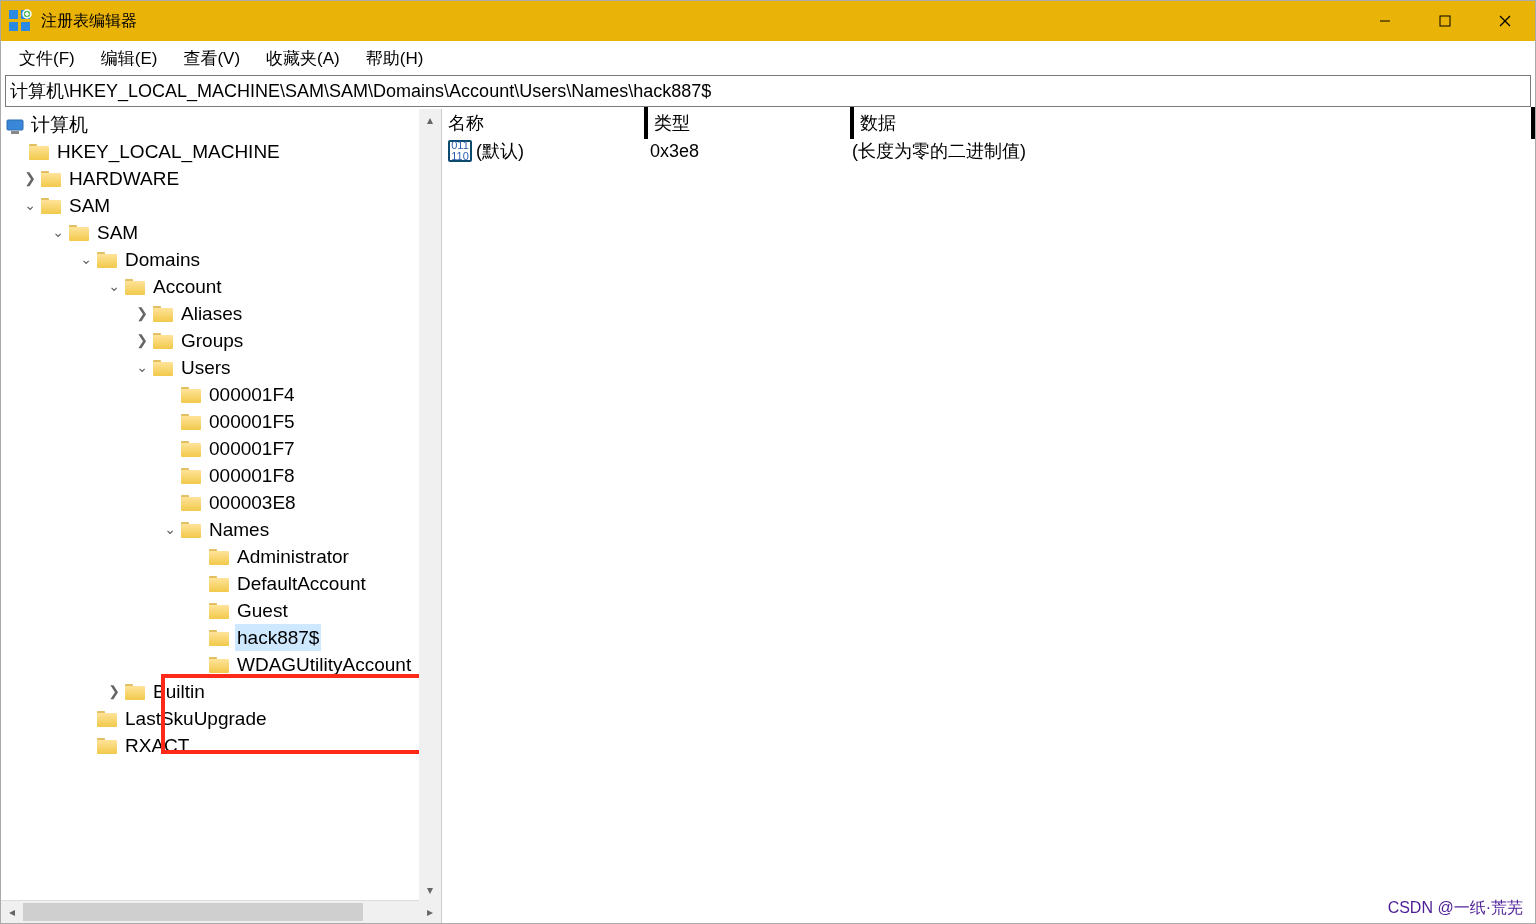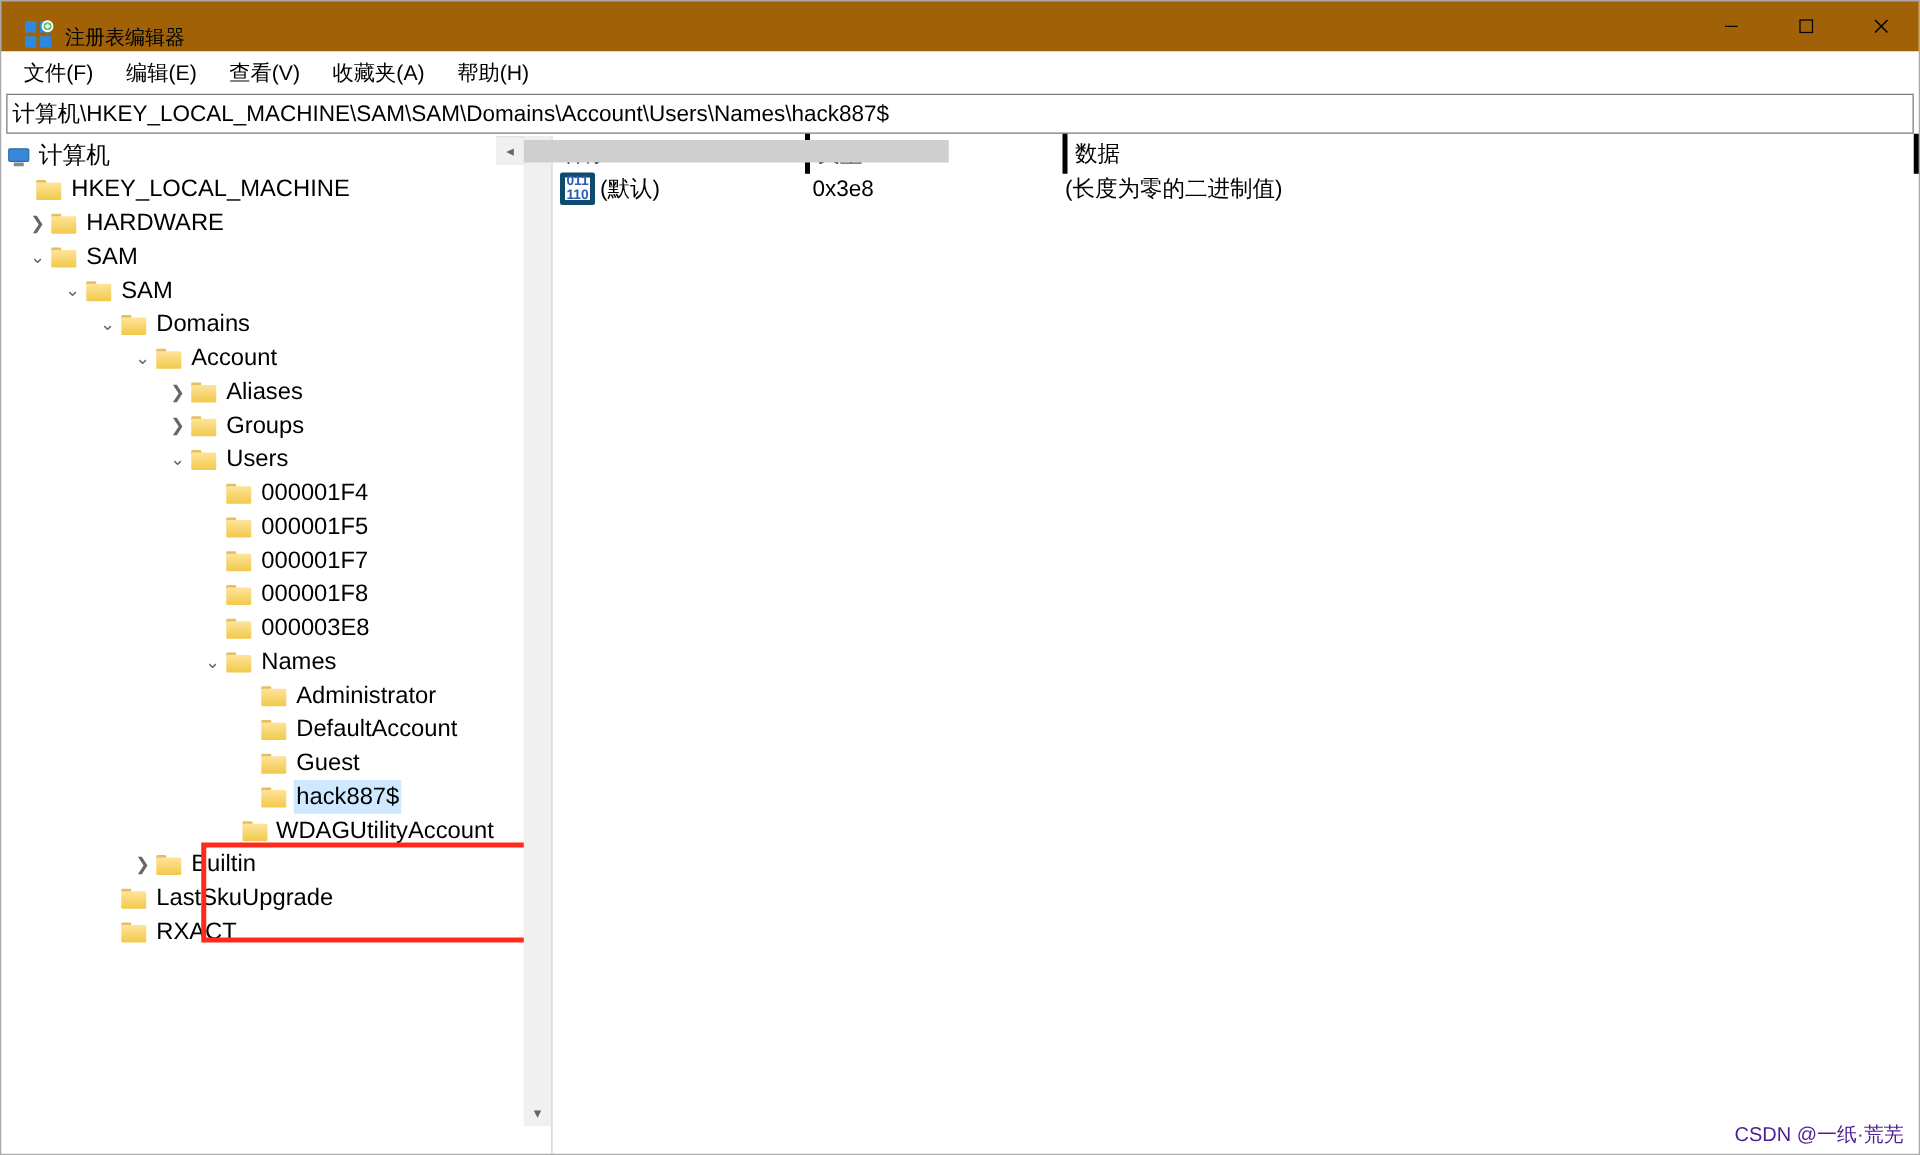--- a/index.html
+++ b/index.html
@@ -1,29 +1,29 @@
 <!DOCTYPE html>
 <html><head>
 <meta charset="utf-8">
 <style>
   html,body{margin:0;padding:0;width:1536px;height:924px;font-family:"Segoe UI","Microsoft YaHei",Arial,sans-serif;font-size:18px;color:#000;background:#fff;overflow:hidden}
   .window{width:1536px;height:924px;display:flex;flex-direction:column;border:1px solid #aaa;box-sizing:border-box;position:relative}
   
-  .titlebar{height:40px;display:flex;align-items:flex-end;padding-left:17px;background:#a16207;font-size:16px}
+  .titlebar{height:40px;display:flex;align-items:center;padding-left:6px;background:#eab308;font-size:16px}
   .titlebar .app-icon{width:26px;height:26px;margin-right:8px;display:flex;align-items:center;justify-content:center}
   .winbtns{margin-left:auto;display:flex;height:100%}
   .winbtn{width:60px;display:flex;align-items:center;justify-content:center;font-size:14px;color:#333}
   
   .menubar{height:34px;display:flex;align-items:center;padding:0 6px;gap:2px;font-size:17px}
   .menuitem{padding:4px 12px;cursor:default}
   
   .address{height:30px;border:1px solid #7a7a7a;margin:0 4px 2px 4px;display:flex;align-items:center;font-size:18px;padding:0 4px;background:#fff}
   
   .bodywrap{flex:1;display:flex;min-height:0}
-  .treepane{width:440px;display:flex;flex-direction:row;border-right:1px solid #ccc;position:relative}
+  .treepane{width:440px;display:flex;flex-direction:column;border-right:1px solid #ccc;position:relative}
   .tree{flex:1;overflow:hidden;font-size:19px;line-height:27px;padding-top:2px}
   .tree-row{display:flex;align-items:center;white-space:nowrap;height:27px}
   .spacer{display:inline-block}
   .chevron{width:18px;height:18px;display:inline-flex;align-items:center;justify-content:center;margin-right:2px;color:#666;font-size:14px}
   .chevron.none{visibility:hidden}
   .computer-icon{width:20px;height:18px;display:inline-block;margin-right:4px}
   .folder{width:20px;height:16px;display:inline-block;margin-right:6px;position:relative}
   .folder::before{content:"";position:absolute;left:0;top:0;width:8px;height:3px;background:#e2c062;border-radius:1px 1px 0 0}
   .folder::after{content:"";position:absolute;left:0;top:2px;width:20px;height:14px;background:linear-gradient(#ffe39a,#f1c94a);border-radius:1px}
   .lbl{padding:0 2px}
@@ -38,21 +38,21 @@
   .vscroll{position:absolute;top:0;right:0;bottom:22px;width:22px;background:#f0f0f0;display:flex;flex-direction:column;align-items:center}
   .vscroll .btn{width:22px;height:22px;display:flex;align-items:center;justify-content:center;color:#666;font-size:12px}
   .vscroll .thumb{flex:1;margin:0 2px;background:#cfcfcf}
   
   .listpane{flex:1;display:flex;flex-direction:column}
   .listhead{display:flex;height:28px;align-items:center;font-size:18px}
   .listhead .col{padding:2px 6px;border-right:4px solid #000000;height:100%;display:flex;align-items:center}
   .listbody{flex:1}
   .listrow{display:flex;height:28px;align-items:center;font-size:18px}
   .listrow .cell{padding:2px 6px}
-  .binicon{width:20px;height:18px;display:inline-flex;align-items:center;justify-content:center;margin-right:4px;font-size:11px;font-weight:bold;color:#2a5db0;border:4px solid #0c4a6e;border-radius:2px;line-height:1}
+  .binicon{width:20px;height:18px;display:inline-flex;align-items:center;justify-content:center;margin-right:4px;font-size:11px;font-weight:normal;color:#2a5db0;border:2px solid #0c4a6e;border-radius:2px;line-height:1}
   
   .watermark{position:absolute;right:12px;bottom:4px;font-size:16px;color:#4c1d95;pointer-events:none}
 </style>
 </head>
 <body>
 
 <div class="window">
 
   <div class="titlebar">
     <span class="app-icon">

